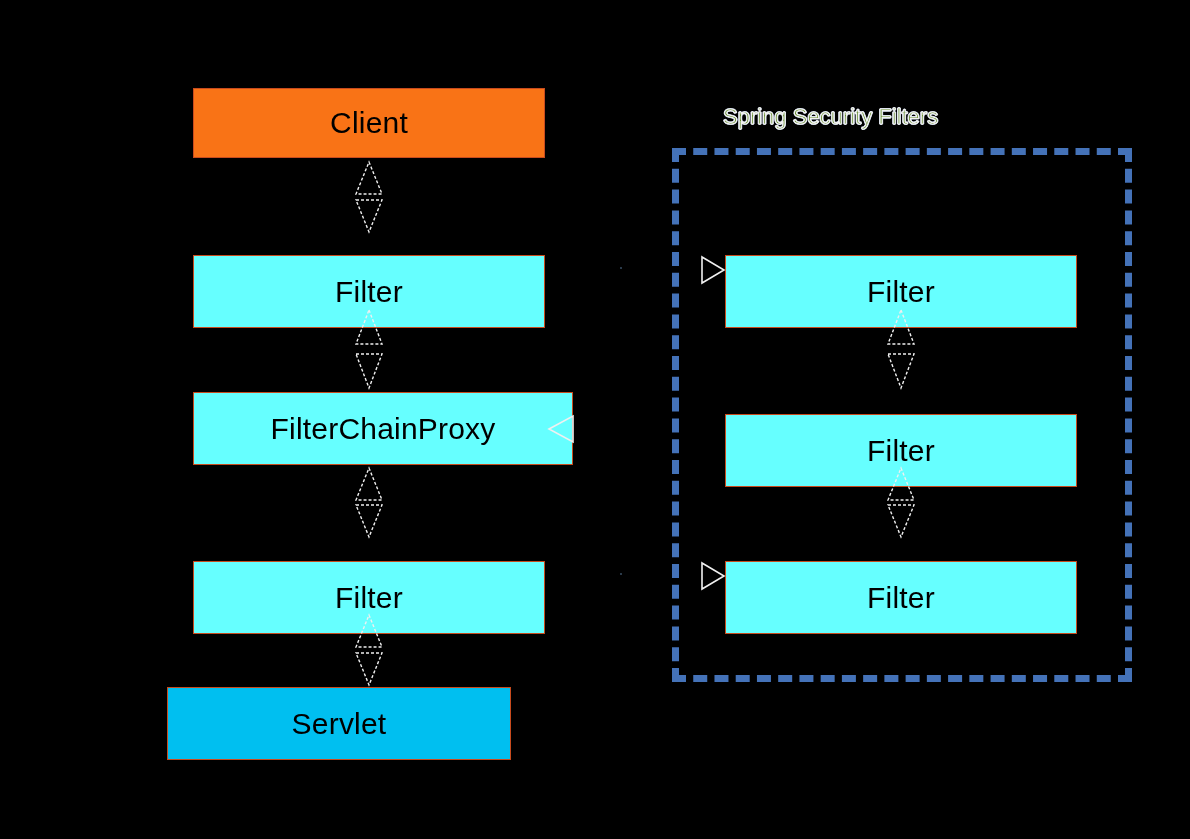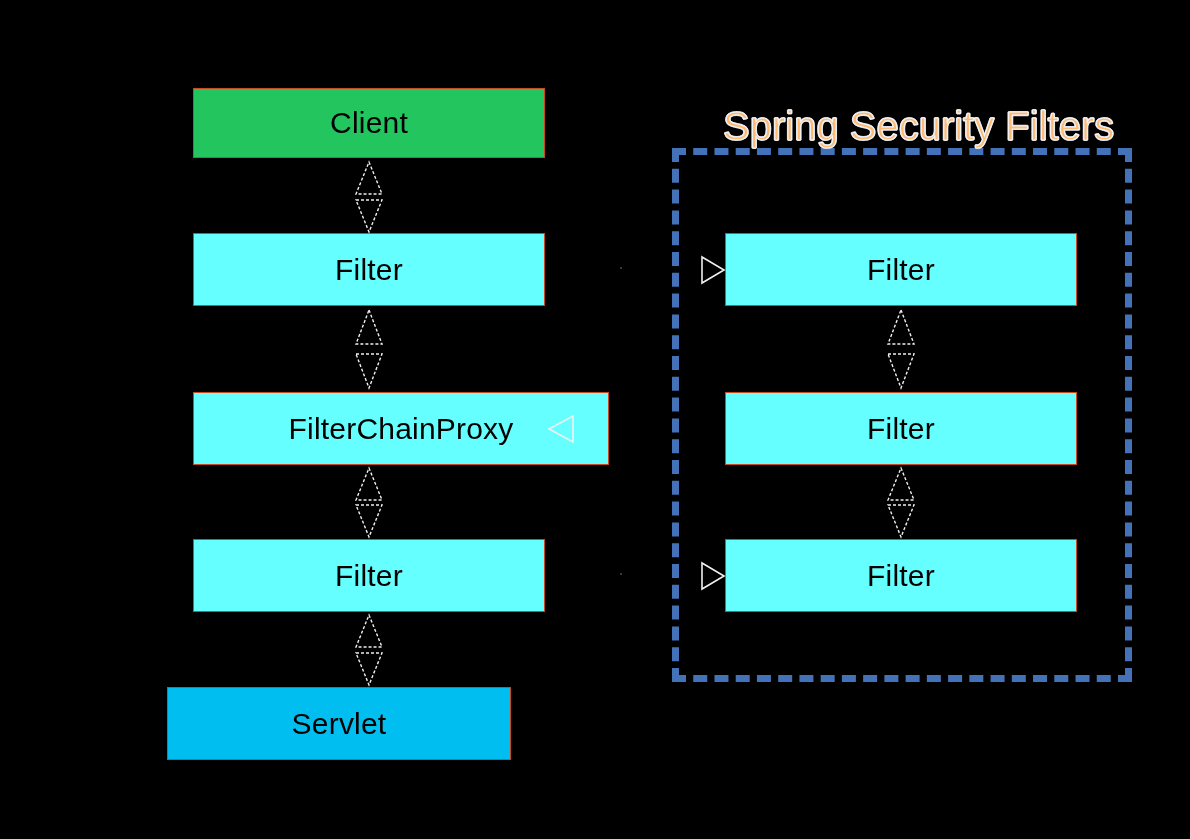--- a/index.html
+++ b/index.html
@@ -27,38 +27,38 @@
     display: flex;
     align-items: center;
     justify-content: center;
     color: #000000;
     font-size: 30px;
     line-height: 1;
     letter-spacing: 0.2px;
     white-space: nowrap;
     user-select: none;
   }
-  .node.client   { background: #22c55e; }
-  .node.filter   { background: #66FFFF; }
+  .node.client   { background: #f97316; }
+  .node.filter   { background: #66FFFF; margin-top: 22px; }
   .node.proxy    { background: #66FFFF; }
   .node.servlet  { background: #00BFF0; }
 
   
   .group-box {
     position: absolute;
     box-sizing: border-box;
     border: 7px dashed #4472B8;
     background: transparent;
   }
   .group-title {
     position: absolute;
-    font-size: 40px;
+    font-size: 22px;
     line-height: 1;
     white-space: nowrap;
-    color: #fdba74;
+    color: #4d7c0f;
     -webkit-text-stroke: 1.2px #F2F2F2;
     text-shadow:
       -1px 0 0 #C8D4E8,
        1px 0 0 #C8D4E8,
        0 -1px 0 #C8D4E8,
        0  1px 0 #C8D4E8;
     user-select: none;
   }
 
   
@@ -96,21 +96,21 @@
   <div class="group-title" style="left:723px; top:106px;">Spring Security Filters</div>
 
   <div class="node client" style="left:193px; top:88px; width:352px; height:70px;">
     <span>Client</span>
   </div>
 
   <div class="node filter" style="left:193px; top:233px; width:352px; height:73px;">
     <span>Filter</span>
   </div>
 
-  <div class="node proxy" style="left:193px; top:392px; width:416px; height:73px;">
+  <div class="node proxy" style="left:193px; top:392px; width:380px; height:73px;">
     <span>FilterChainProxy</span>
   </div>
 
   <div class="node filter" style="left:193px; top:539px; width:352px; height:73px;">
     <span>Filter</span>
   </div>
 
   <div class="node servlet" style="left:167px; top:687px; width:344px; height:73px;">
     <span>Servlet</span>
   </div>

